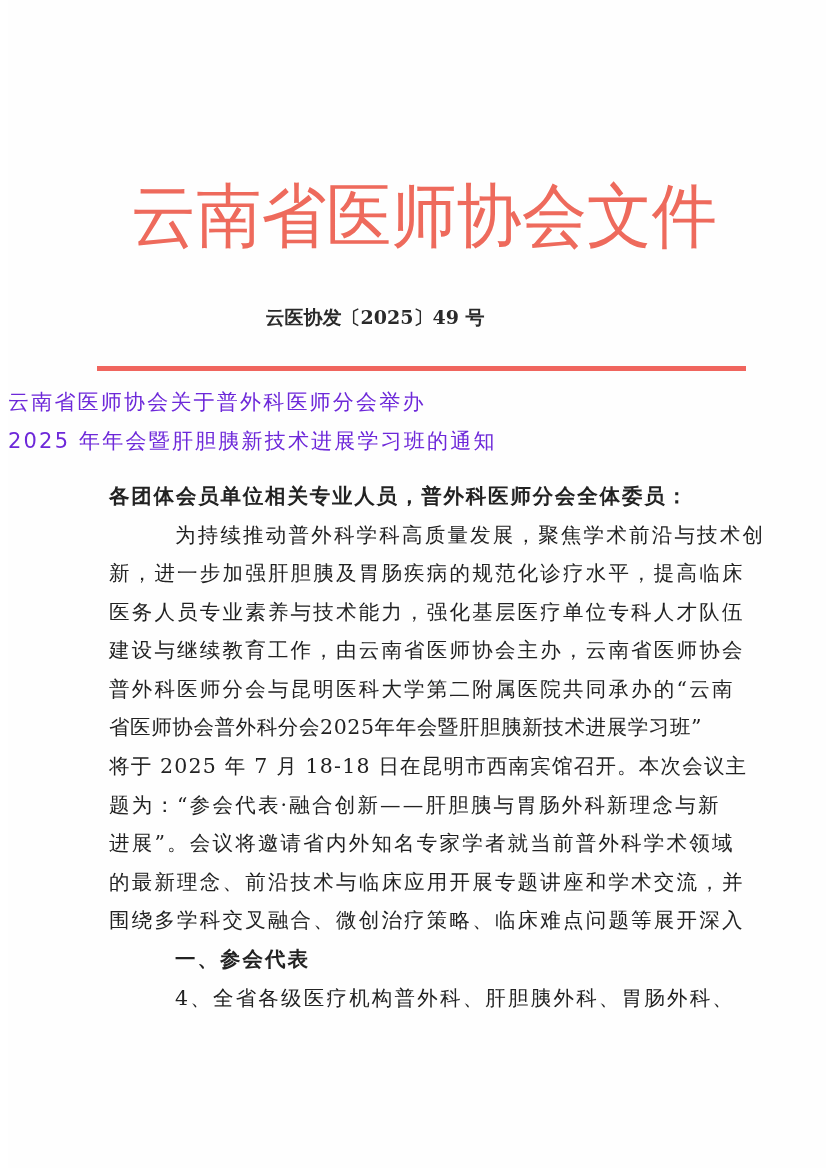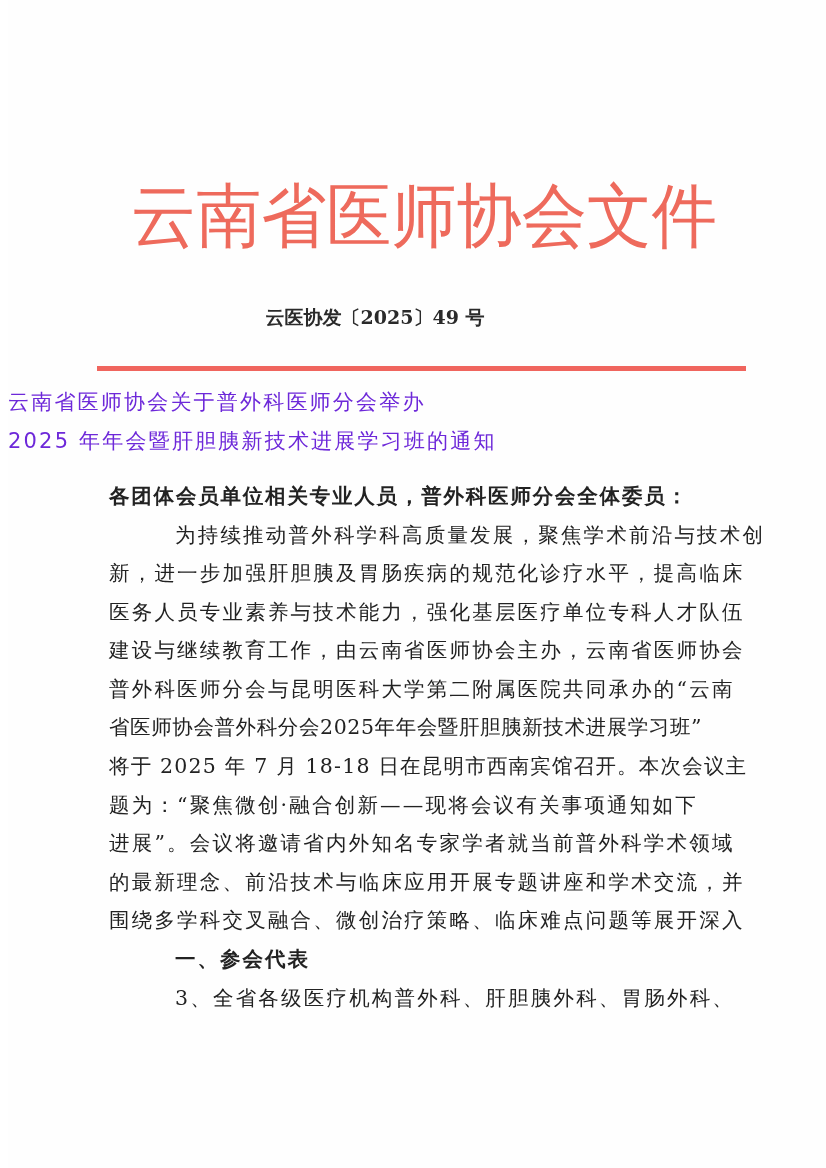--- a/index.html
+++ b/index.html
@@ -55,22 +55,22 @@
   <div class="body-text">
     <div class="salutation">各团体会员单位相关专业人员，普外科医师分会全体委员：</div>
 
     <span class="line indent">为持续推动普外科学科高质量发展，聚焦学术前沿与技术创</span>
     <span class="line">新，进一步加强肝胆胰及胃肠疾病的规范化诊疗水平，提高临床</span>
     <span class="line">医务人员专业素养与技术能力，强化基层医疗单位专科人才队伍</span>
     <span class="line">建设与继续教育工作，由云南省医师协会主办，云南省医师协会</span>
     <span class="line">普外科医师分会与昆明医科大学第二附属医院共同承办的“云南</span>
     <span class="line" style="letter-spacing:0.6px">省医师协会普外科分会2025年年会暨肝胆胰新技术进展学习班”</span>
     <span class="line" style="letter-spacing:1.2px">将于 2025 年 7 月 18-18 日在昆明市西南宾馆召开。本次会议主</span>
-    <span class="line">题为：“聚焦微创·融合创新——现将会议有关事项通知如下</span>
+    <span class="line">题为：“参会代表·融合创新——肝胆胰与胃肠外科新理念与新</span>
     <span class="line">进展”。会议将邀请省内外知名专家学者就当前普外科学术领域</span>
     <span class="line">的最新理念、前沿技术与临床应用开展专题讲座和学术交流，并</span>
     <span class="line">围绕多学科交叉融合、微创治疗策略、临床难点问题等展开深入</span>
 
     <span class="line indent section-heading">一、参会代表</span>
-    <span class="line indent">3、全省各级医疗机构普外科、肝胆胰外科、胃肠外科、</span>
+    <span class="line indent">4、全省各级医疗机构普外科、肝胆胰外科、胃肠外科、</span>
   </div>
 
 </div>
 
 </body></html>

